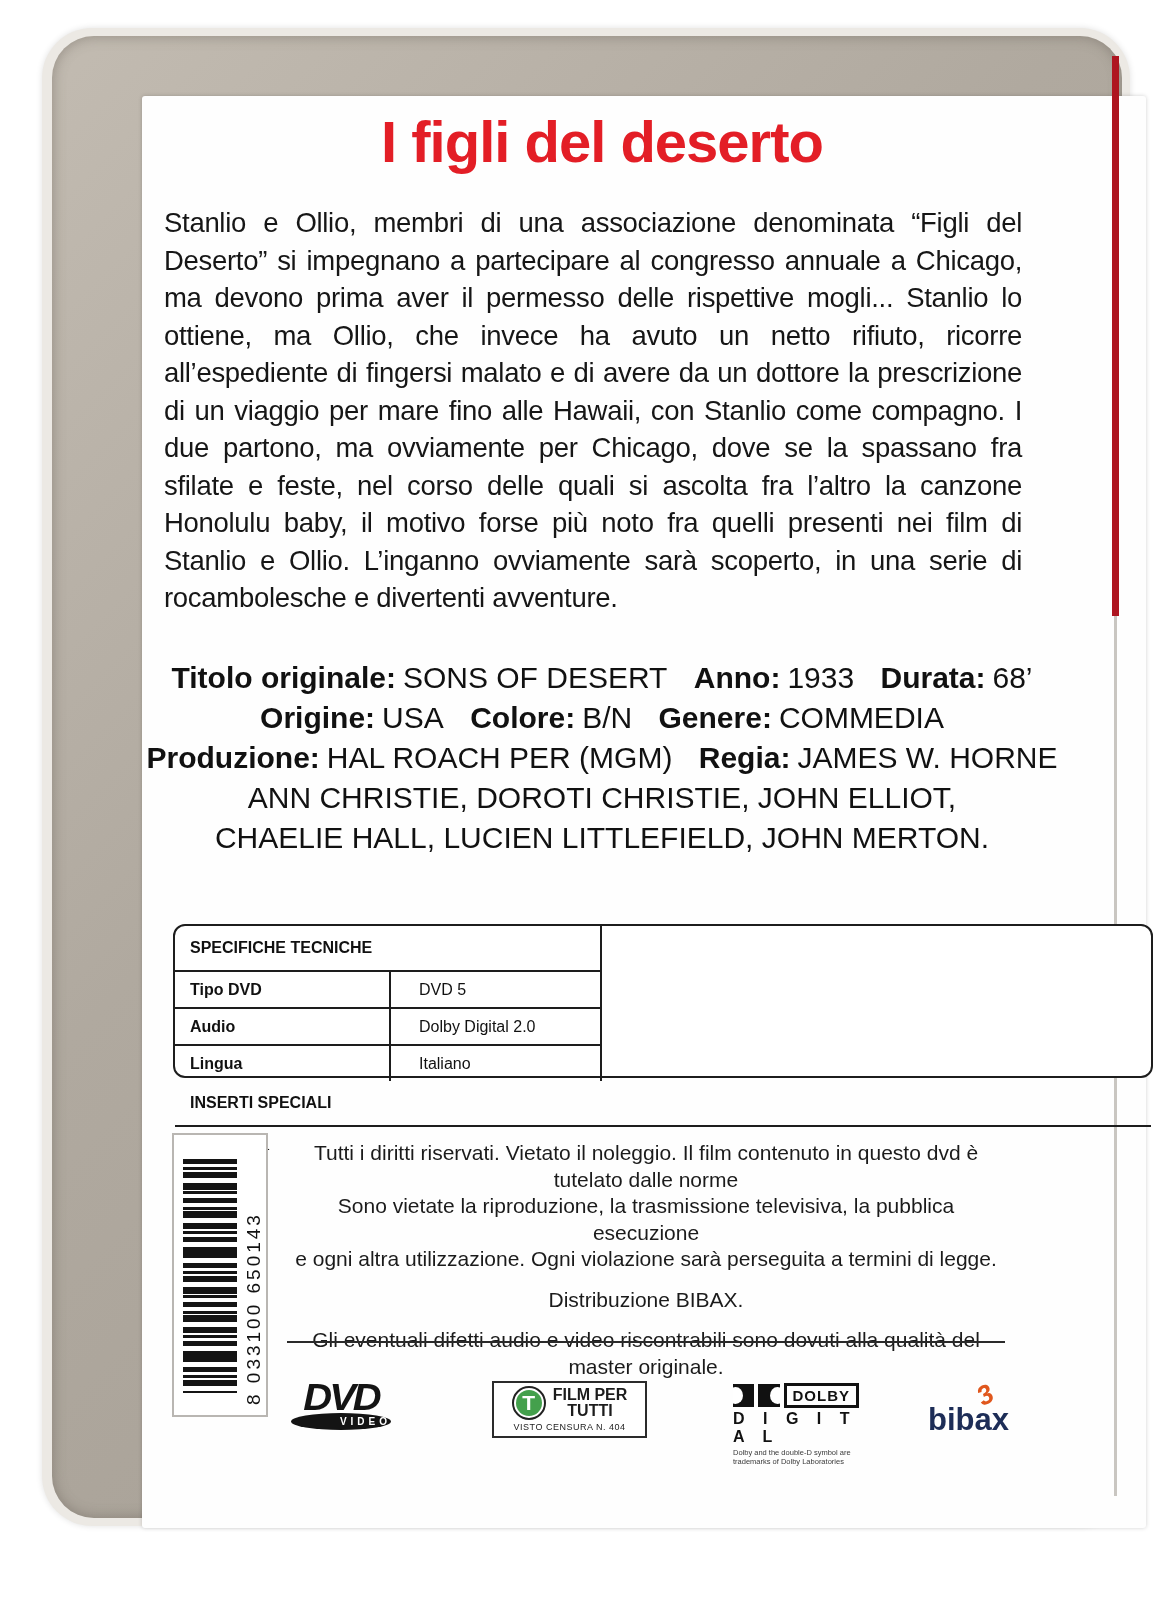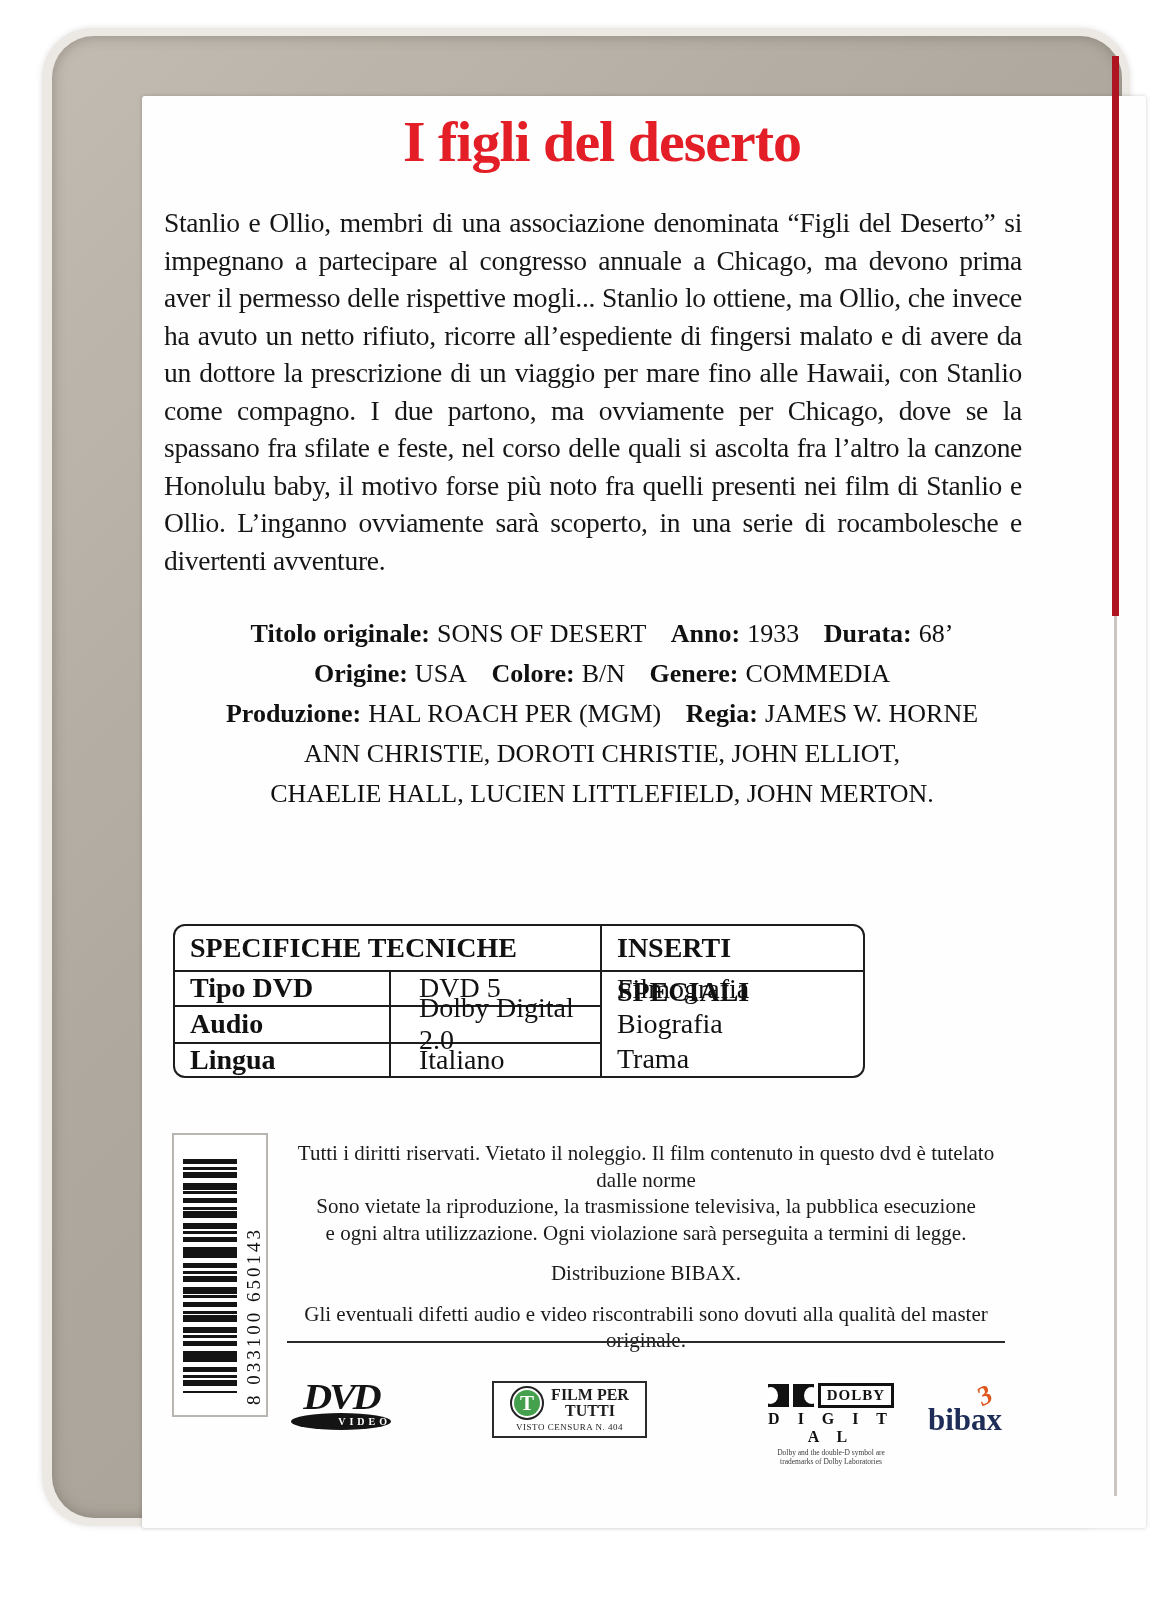--- a/index.html
+++ b/index.html
@@ -1,17 +1,17 @@
 <!DOCTYPE html>
 <html><head>
 <meta charset="utf-8">
 <style>
   html,body{margin:0;padding:0;background:#ffffff;}
   #page{position:relative;width:1169px;height:1600px;background:#ffffff;overflow:hidden;
-        font-family:Liberation Serif, serif;color:#151515;}
+        font-family:Liberation Sans, sans-serif;color:#151515;}
 
   
   .case{position:absolute;left:42px;top:28px;width:1088px;height:1498px;
         border-radius:50px;background:#ece9e4;
         box-shadow:0 0 6px rgba(0,0,0,.12);}
   .frame{position:absolute;left:10px;top:8px;right:8px;bottom:8px;border-radius:42px;
          background:linear-gradient(135deg,#c2bbb1 0%,#b0a99f 40%,#a39c92 100%);
          box-shadow:inset 0 0 14px rgba(90,84,76,.45);}
   .insert{position:absolute;left:100px;top:68px;width:1004px;height:1432px;
           background:#fefefe;border-radius:3px;box-shadow:0 0 4px rgba(0,0,0,.18);}
@@ -19,30 +19,30 @@
   .seam{position:absolute;left:1114px;top:616px;width:3px;height:880px;background:#c9c6c1;}
 
   
   .title{position:absolute;left:100px;top:108px;width:1004px;text-align:center;
          font-size:58px;font-weight:700;letter-spacing:-1px;}
   .synopsis{position:absolute;left:164px;top:204px;width:858px;
             font-size:27.5px;line-height:37.5px;letter-spacing:-0.3px;
             text-align:justify;color:#161616;}
 
   
-  .credits{position:absolute;left:100px;top:614px;width:1004px;text-align:center;
-           font-size:26px;line-height:40px;color:#111;}
+  .credits{position:absolute;left:100px;top:658px;width:1004px;text-align:center;
+           font-size:30px;line-height:40px;color:#111;}
   .credits .pair{margin:0 9px;white-space:nowrap;}
   .cl{font-weight:700;}
   .cv{font-weight:400;margin-left:7px;}
 
   
-  .table{position:absolute;left:173px;top:924px;width:692px;height:154px;
+  .table{position:absolute;left:173px;top:924px;width:980px;height:154px;
          border:2px solid #1d1d1d;border-radius:12px;display:flex;
-         font-size:28px;color:#111;background:#fff;box-sizing:border-box;}
+         font-size:16px;color:#111;background:#fff;box-sizing:border-box;flex-direction:column;}
   .pane-left{width:427px;border-right:2px solid #1d1d1d;box-sizing:border-box;display:flex;flex-direction:column;}
   .pane-right{flex:1;display:flex;flex-direction:column;}
   .thead{height:44px;line-height:44px;padding-left:15px;font-weight:700;border-bottom:2px solid #1d1d1d;}
   .trow{height:35px;display:flex;align-items:center;border-bottom:2px solid #1d1d1d;}
   .trow:last-child{border-bottom:none;}
   .tlabel{width:214px;padding-left:15px;font-weight:700;box-sizing:border-box;}
   .tvalue{flex:1;border-left:2px solid #1d1d1d;padding-left:28px;align-self:stretch;display:flex;align-items:center;}
   .item-row{height:35px;display:flex;align-items:center;padding-left:15px;}
 
   
@@ -71,21 +71,21 @@
 
   .fpt{position:absolute;left:492px;top:1381px;width:155px;height:57px;border:2px solid #2b2b2b;
        background:#fff;box-sizing:border-box;display:flex;flex-direction:column;align-items:center;}
   .fpt-top{display:flex;align-items:center;margin-top:3px;}
   .tcirc{width:34px;height:34px;border:2px solid #222;border-radius:50%;position:relative;background:#fff;box-sizing:border-box;}
   .tgreen{position:absolute;inset:2px;border-radius:50%;background:#44a04c;}
   .tletter{position:absolute;inset:0;color:#fff;font-weight:900;font-size:21px;line-height:30px;text-align:center;}
   .fpt-text{margin-left:7px;font-size:16px;font-weight:700;line-height:16px;text-align:center;color:#1c1c1c;}
   .censura{font-size:9px;color:#222;margin-top:2px;letter-spacing:.5px;}
 
-  .dolby{position:absolute;left:768px;top:1383px;width:126px;text-align:center;}
+  .dolby{position:absolute;left:733px;top:1383px;width:126px;text-align:left;}
   .dolby-row{display:flex;align-items:center;justify-content:center;gap:4px;}
   .dd{width:25px;height:23px;background:#111;position:relative;overflow:hidden;}
   .dd i{position:absolute;top:3px;width:15px;height:17px;background:#fff;border-radius:50%;}
   .dd.l i{left:-5px;}
   .dd.r i{right:-5px;}
   .dolby-box{border:3px solid #111;padding:0 6px;font-size:15px;font-weight:800;letter-spacing:1px;line-height:19px;color:#111;}
   .digital{font-size:16px;font-weight:700;letter-spacing:7px;margin-top:2px;color:#111;}
   .tmnote{font-size:7.5px;line-height:9px;color:#3a3a3a;margin-top:2px;}
 
   .bibax{position:absolute;left:928px;top:1386px;width:96px;height:52px;}

